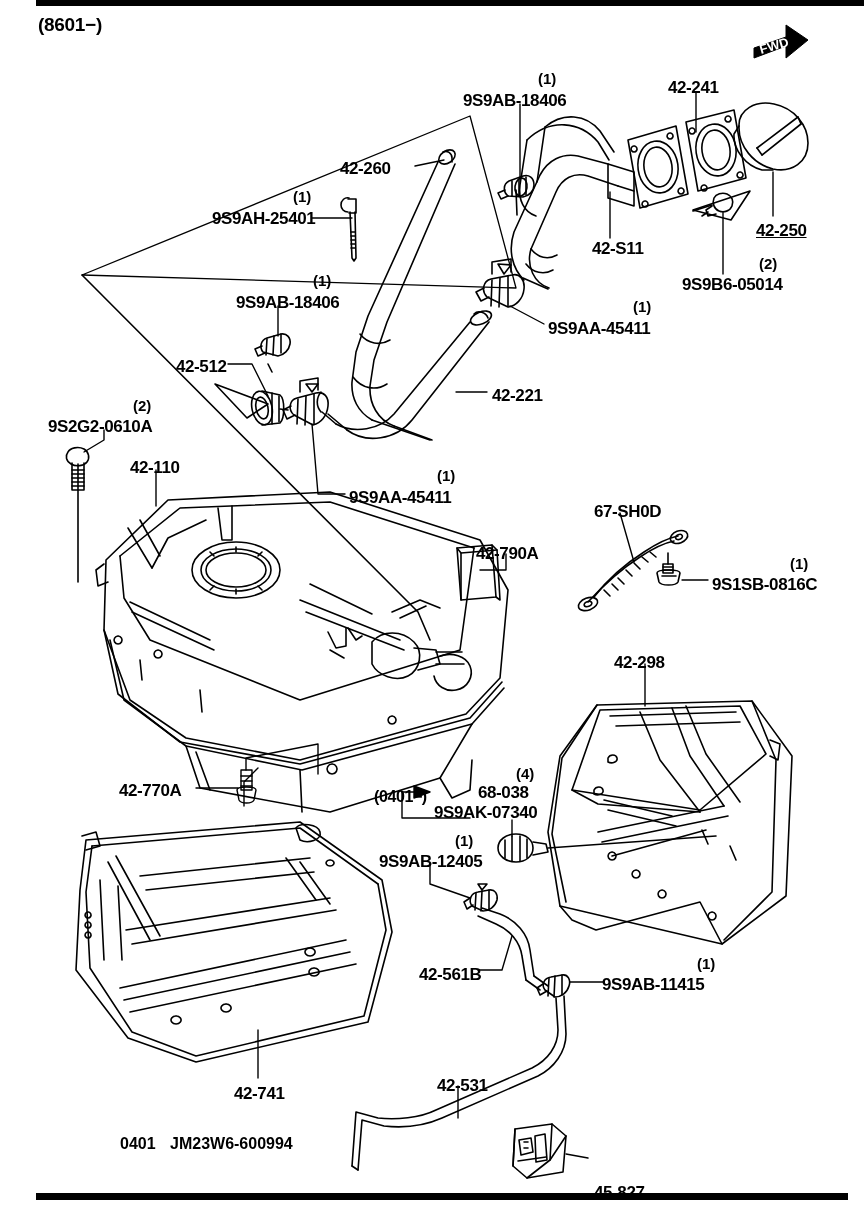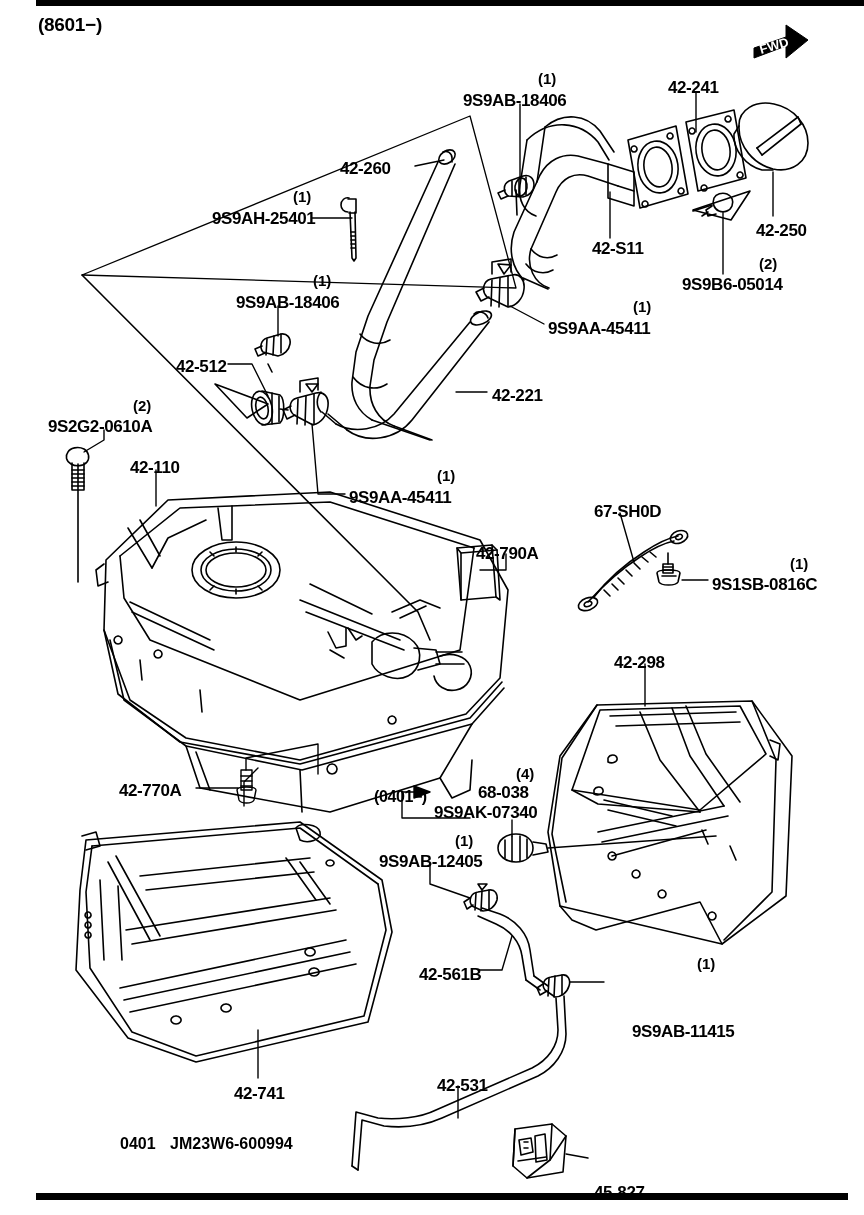--- a/index.html
+++ b/index.html
@@ -449,21 +449,21 @@
     </g>
   </svg>
 
   <div class="lbl" style="left:340px;top:160px;">42-260</div>
   <div class="lbl" style="left:212px;top:210px;">9S9AH-25401</div>
   <div class="qty" style="left:293px;top:189px;">(1)</div>
   <div class="lbl" style="left:463px;top:92px;">9S9AB-18406</div>
   <div class="qty" style="left:538px;top:71px;">(1)</div>
   <div class="lbl" style="left:668px;top:79px;">42-241</div>
   <div class="lbl" style="left:592px;top:240px;">42-S11</div>
-  <div class="lbl" style="left:756px;top:222px;">42-250</div>
+  <div class="lbl" style="left:756px;top:222px;text-decoration:underline;">42-250</div>
   <div class="lbl" style="left:682px;top:276px;">9S9B6-05014</div>
   <div class="qty" style="left:759px;top:256px;">(2)</div>
   <div class="lbl" style="left:236px;top:294px;">9S9AB-18406</div>
   <div class="qty" style="left:313px;top:273px;">(1)</div>
   <div class="lbl" style="left:548px;top:320px;">9S9AA-45411</div>
   <div class="qty" style="left:633px;top:299px;">(1)</div>
   <div class="lbl" style="left:176px;top:358px;">42-512</div>
   <div class="lbl" style="left:492px;top:387px;">42-221</div>
   <div class="lbl" style="left:48px;top:418px;">9S2G2-0610A</div>
   <div class="qty" style="left:133px;top:398px;">(2)</div>
@@ -476,21 +476,21 @@
   <div class="qty" style="left:790px;top:556px;">(1)</div>
   <div class="lbl" style="left:614px;top:654px;">42-298</div>
   <div class="lbl" style="left:119px;top:782px;">42-770A</div>
   <div class="lbl" style="left:434px;top:804px;">9S9AK-07340</div>
   <div class="qty" style="left:516px;top:766px;">(4)</div>
   <div class="lbl" style="left:478px;top:784px;">68-038</div>
   <div class="lbl" style="left:379px;top:853px;">9S9AB-12405</div>
   <div class="qty" style="left:455px;top:833px;">(1)</div>
   <div class="lbl" style="left:234px;top:1085px;">42-741</div>
   <div class="lbl" style="left:419px;top:966px;">42-561B</div>
-  <div class="lbl" style="left:632px;top:976px;margin-top:47px;">9S9AB-11415</div>
+  <div class="lbl" style="left:602px;top:976px;">9S9AB-11415</div>
   <div class="qty" style="left:697px;top:956px;">(1)</div>
   <div class="lbl" style="left:437px;top:1077px;">42-531</div>
   <div class="lbl" style="left:594px;top:1156px;margin-top:28px;">45-827</div>
 
   <div class="lbl" style="left:346px;top:789px;font-size:16px;margin-left:28px;">(0401−)</div>
 
   <div class="ftr" style="left:120px;top:1135px;">0401</div>
   <div class="ftr" style="left:170px;top:1135px;">JM23W6-600994</div>
 
 </div>

